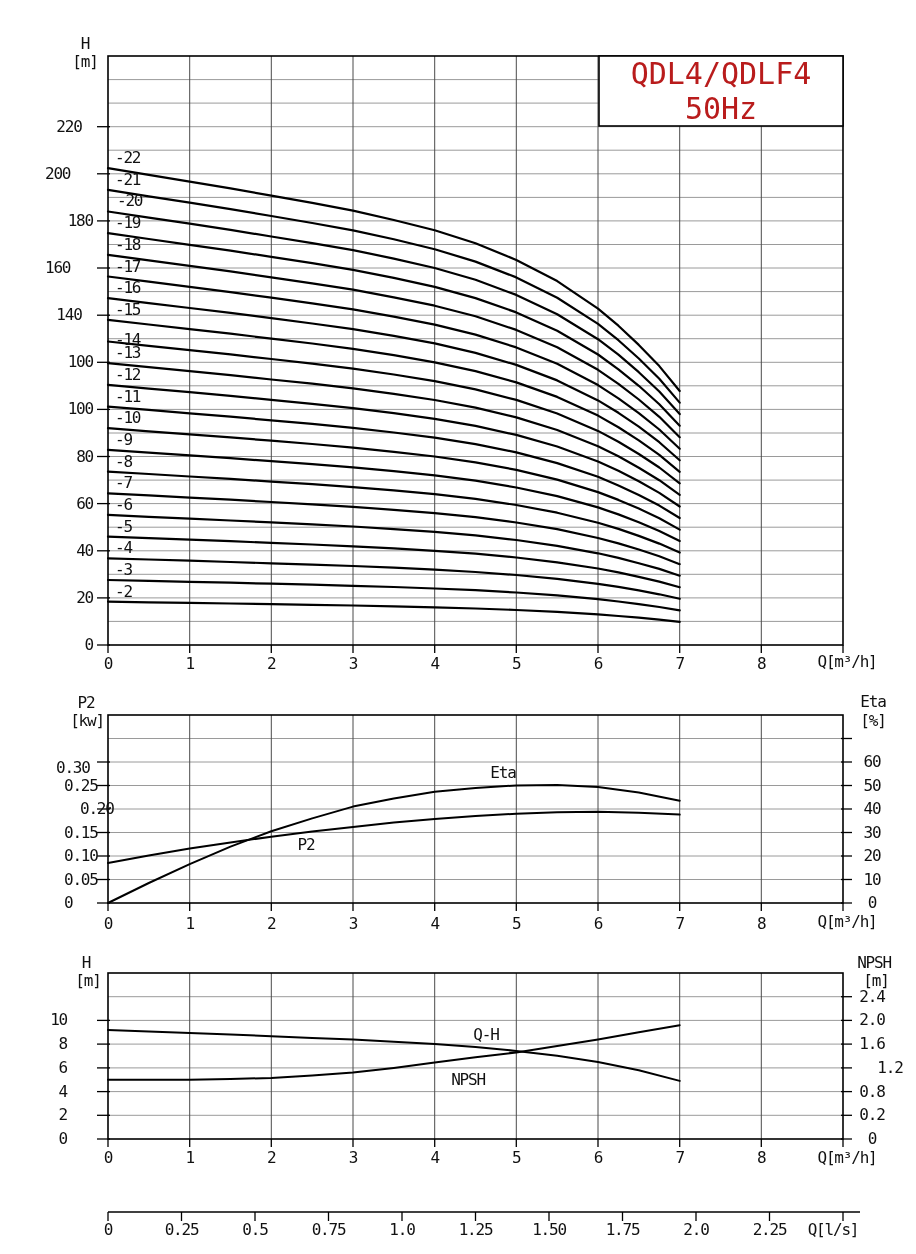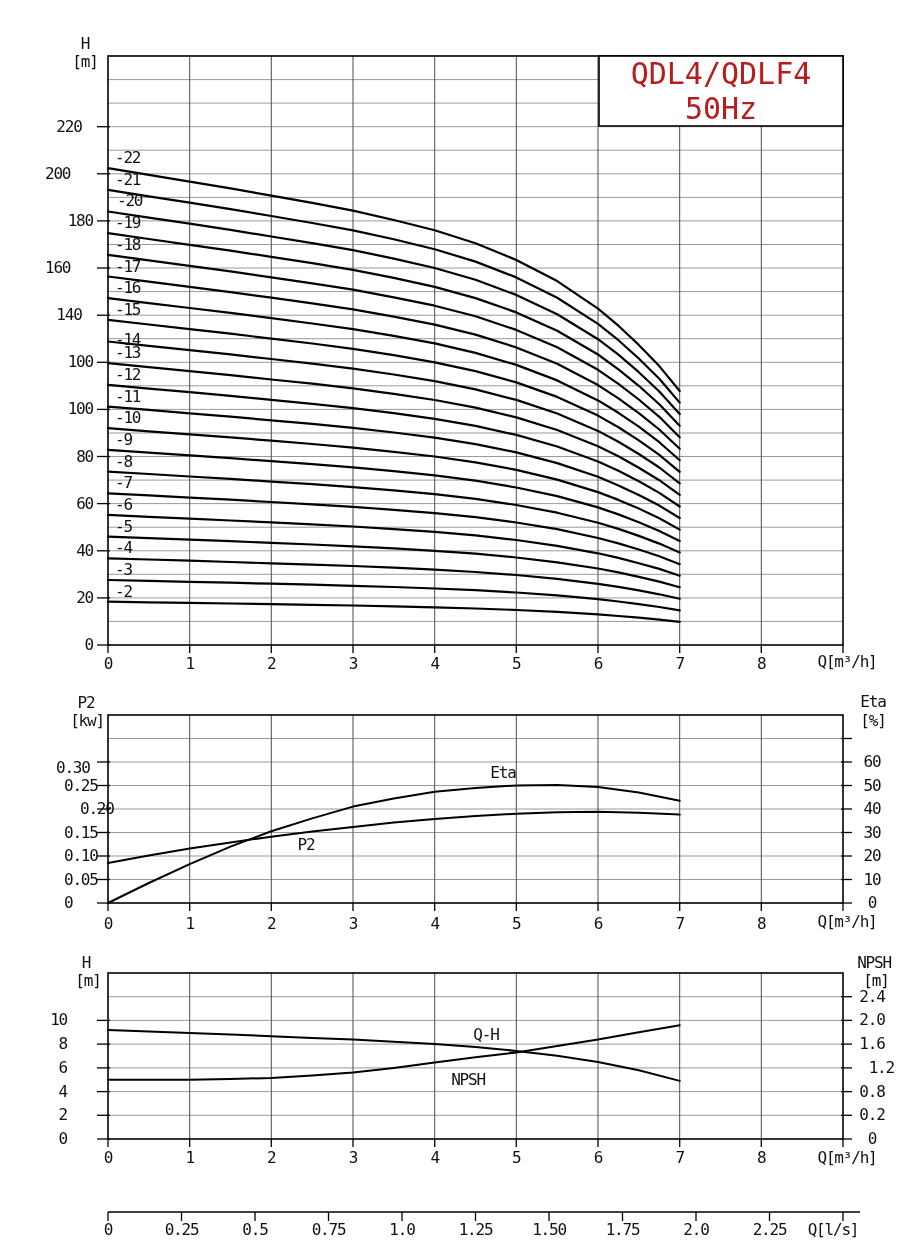--- a/index.html
+++ b/index.html
@@ -292,21 +292,21 @@
       <span class="tick" style="left: 741.333px; width: 40px; text-align: center; top: 915px;">8</span>
       <span class="tick" style="left: 27px; width: 40px; text-align: right; top: 1130px;">0</span>
       <span class="tick" style="left: 27px; width: 40px; text-align: right; top: 1106.29px;">2</span>
       <span class="tick" style="left: 27px; width: 40px; text-align: right; top: 1082.57px;">4</span>
       <span class="tick" style="left: 27px; width: 40px; text-align: right; top: 1058.86px;">6</span>
       <span class="tick" style="left: 27px; width: 40px; text-align: right; top: 1035.14px;">8</span>
       <span class="tick" style="left: 27px; width: 40px; text-align: right; top: 1011.43px;">10</span>
       <span class="tick" style="left: 850px; width: 44px; text-align: center; top: 1130px;">0</span>
       <span class="tick" style="left: 850px; width: 44px; text-align: center; top: 1106.29px;">0.2</span>
       <span class="tick" style="left: 850px; width: 44px; text-align: center; top: 1082.57px;">0.8</span>
-      <span class="tick" style="left: 850px; width: 44px; text-align: right; top: 1058.86px;">1.2</span>
+      <span class="tick" style="left: 868px; width: 44px; text-align: center; top: 1058.86px;">1.2</span>
       <span class="tick" style="left: 850px; width: 44px; text-align: center; top: 1035.14px;">1.6</span>
       <span class="tick" style="left: 850px; width: 44px; text-align: center; top: 1011.43px;">2.0</span>
       <span class="tick" style="left: 850px; width: 44px; text-align: center; top: 987.714px;">2.4</span>
       <span class="tick" style="left: 88px; width: 40px; text-align: center; top: 1149px;">0</span>
       <span class="tick" style="left: 169.667px; width: 40px; text-align: center; top: 1149px;">1</span>
       <span class="tick" style="left: 251.333px; width: 40px; text-align: center; top: 1149px;">2</span>
       <span class="tick" style="left: 333px; width: 40px; text-align: center; top: 1149px;">3</span>
       <span class="tick" style="left: 414.667px; width: 40px; text-align: center; top: 1149px;">4</span>
       <span class="tick" style="left: 496.333px; width: 40px; text-align: center; top: 1149px;">5</span>
       <span class="tick" style="left: 578px; width: 40px; text-align: center; top: 1149px;">6</span>

